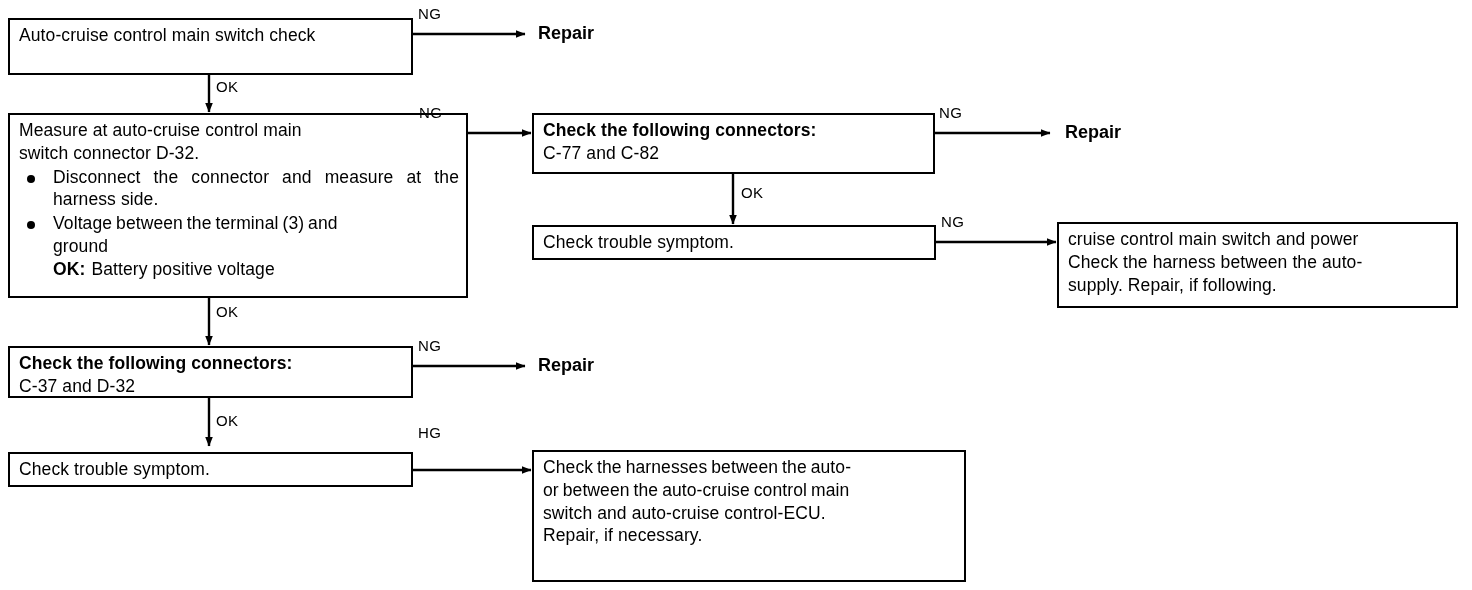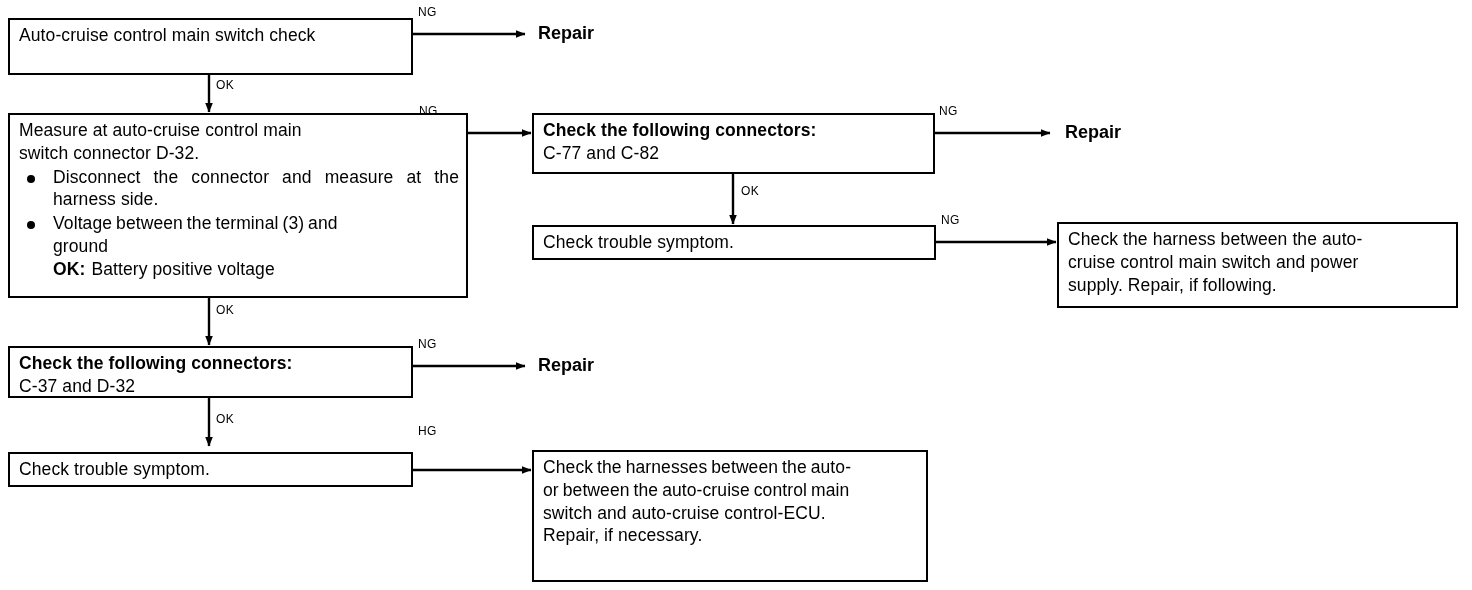--- a/index.html
+++ b/index.html
@@ -58,21 +58,21 @@
     margin-right: 6px;
   }
   .term {
     position: absolute;
     font-size: 18px;
     font-weight: bold;
     white-space: nowrap;
   }
   .edgelabel {
     position: absolute;
-    font-size: 12px;
+    font-size: 15px;
     white-space: nowrap;
     letter-spacing: 0.3px;
   }
   svg.wires {
     position: absolute;
     left: 0;
     top: 0;
     width: 1472px;
     height: 590px;
     pointer-events: none;
@@ -136,35 +136,35 @@
   <div class="box" style="left:532px; top:113px; width:403px; height:61px;">
     <div class="hd">Check the following connectors:</div>
     <div>C-77 and C-82</div>
   </div>
 
   <div class="box" style="left:532px; top:225px; width:404px; height:35px;">
     <div>Check trouble symptom.</div>
   </div>
 
   <div class="box" style="left:1057px; top:222px; width:401px; height:86px;">
+    <div>cruise control main switch and power</div>
     <div>Check the harness between the auto-</div>
-    <div>cruise control main switch and power</div>
     <div>supply. Repair, if following.</div>
   </div>
 
   <div class="box" style="left:8px; top:346px; width:405px; height:52px;">
     <div class="hd">Check the following connectors:</div>
     <div>C-37 and D-32</div>
   </div>
 
   <div class="box" style="left:8px; top:452px; width:405px; height:35px;">
     <div>Check trouble symptom.</div>
   </div>
 
-  <div class="box" style="left:532px; top:450px; width:396px; height:132px;">
+  <div class="box" style="left:532px; top:450px; width:434px; height:132px;">
     <div class="tight">Check the harnesses between the auto-</div>
     <div class="tight">or between the auto-cruise control main</div>
     <div class="justify">switch and auto-cruise control-ECU.</div>
     <div>Repair, if necessary.</div>
   </div>
 
   <div class="term" style="left:538px; top:23px;">Repair</div>
   <div class="term" style="left:1065px; top:122px;">Repair</div>
   <div class="term" style="left:538px; top:355px;">Repair</div>
 

